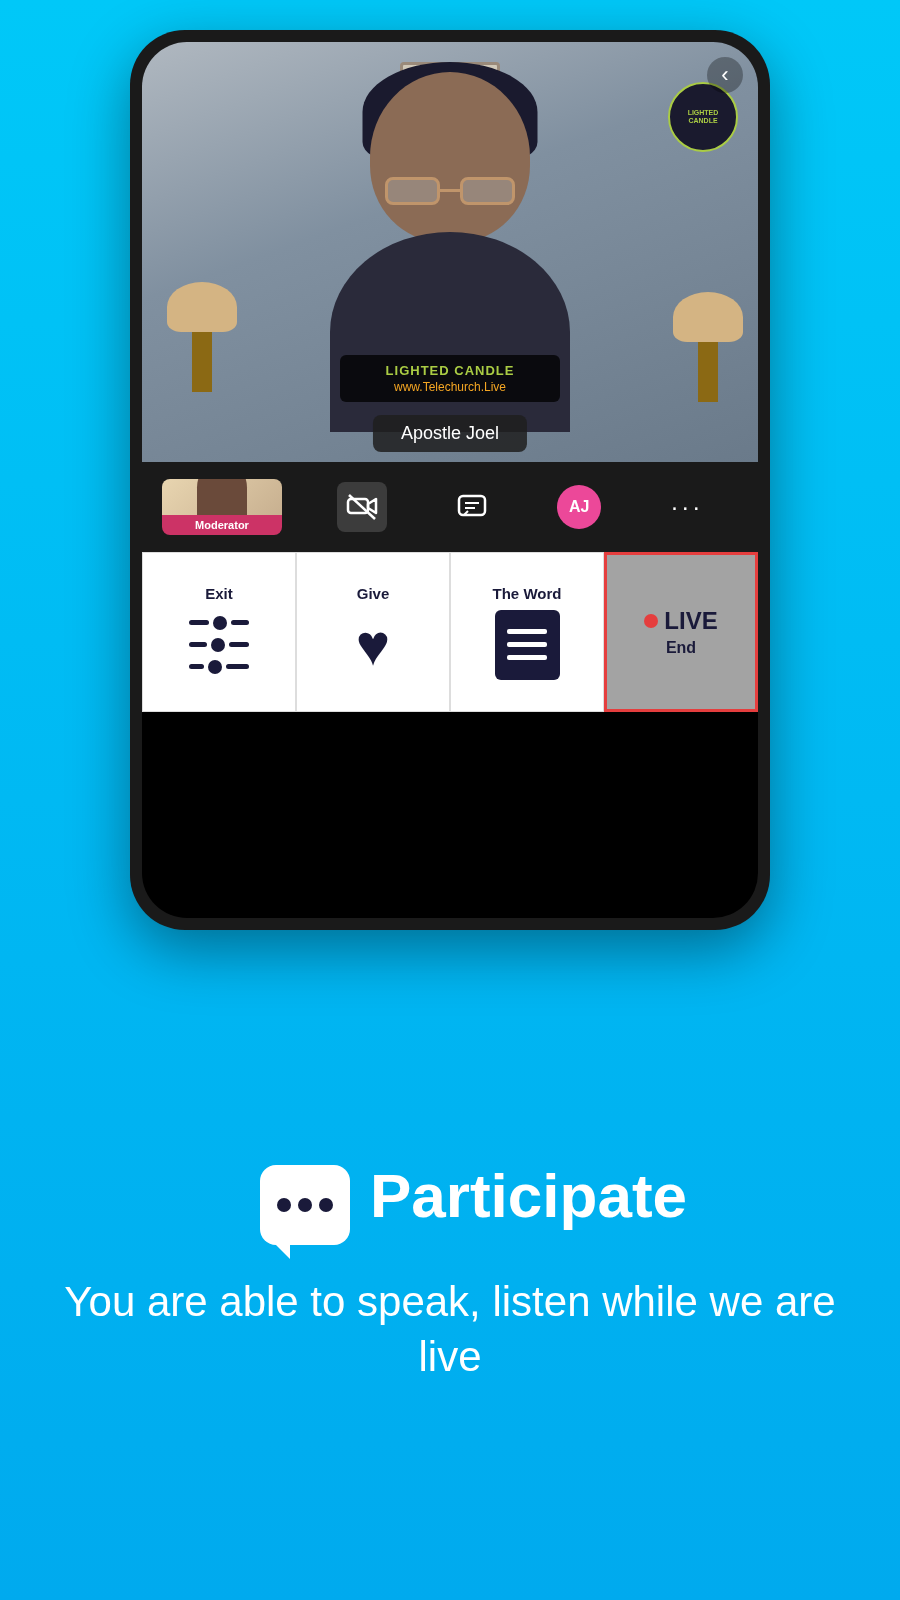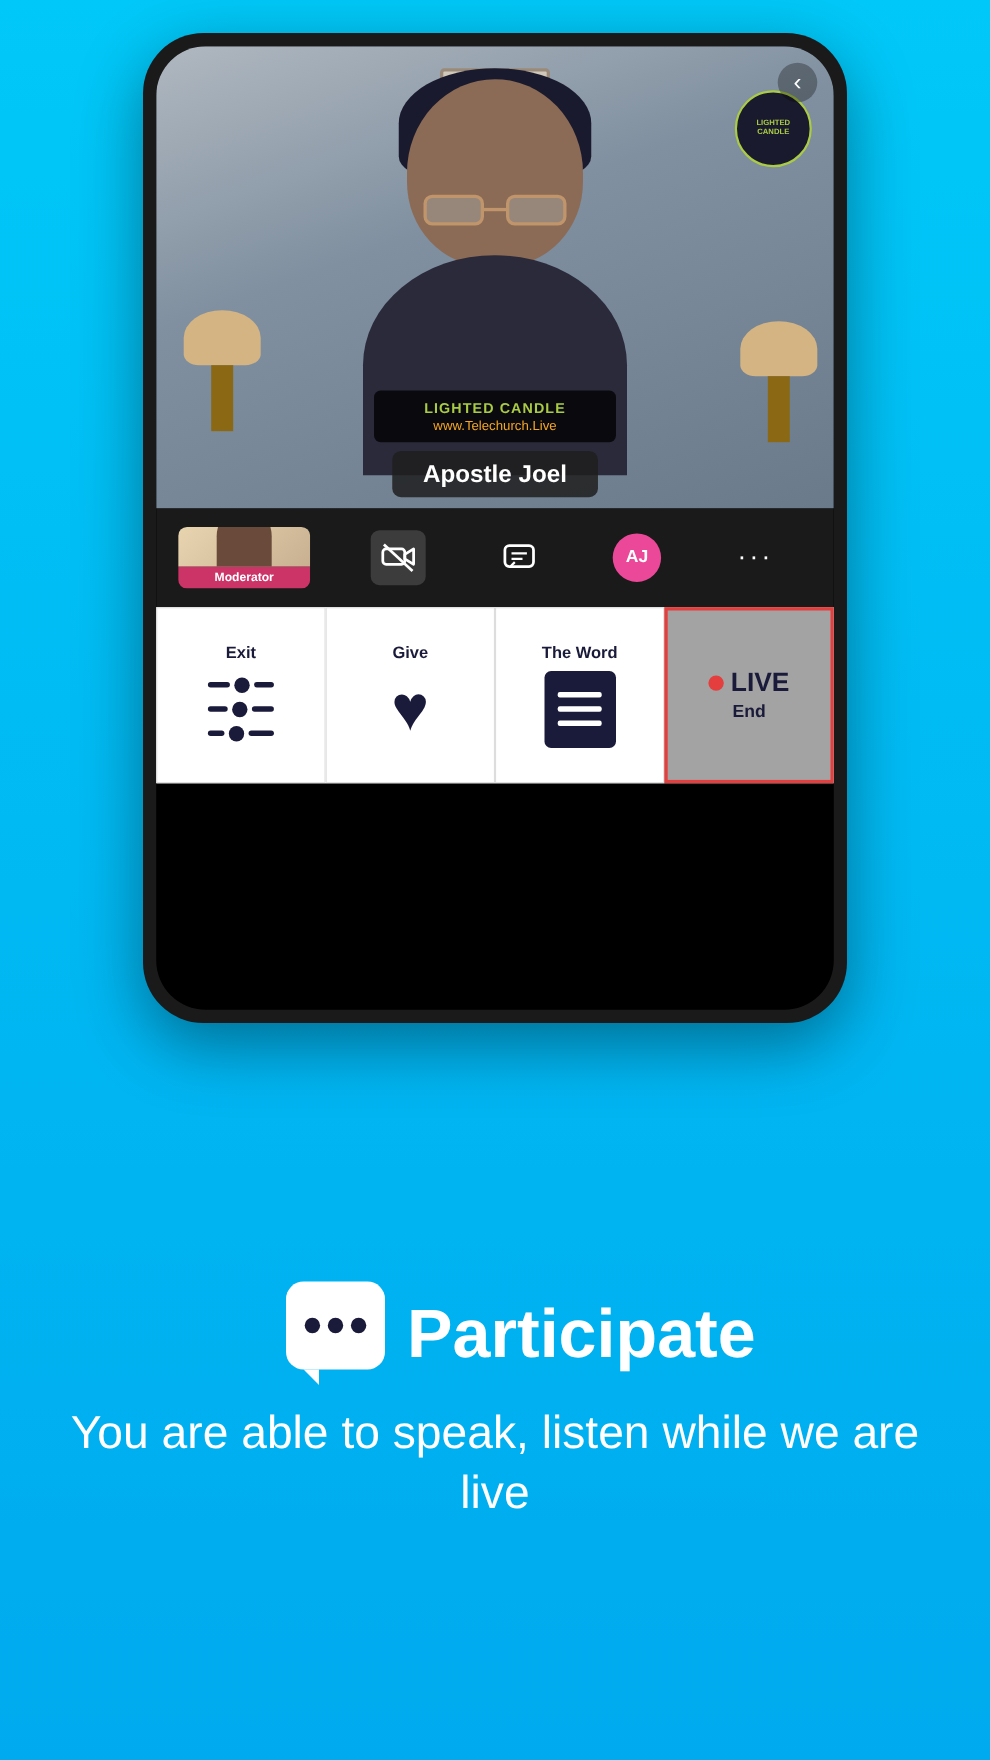--- a/index.html
+++ b/index.html
@@ -244,22 +244,22 @@
     }
 
     
     .speaker-name-bar {
       position: absolute;
       bottom: 10px;
       left: 50%;
       transform: translateX(-50%);
       background: rgba(30,30,30,0.85);
       color: #fff;
-      font-size: 22px;
-      font-weight: 700;
+      font-size: 18px;
+      font-weight: 400;
       padding: 8px 28px;
       border-radius: 8px;
       white-space: nowrap;
     }
 
     
     .controls-area {
       background: #1a1a1a;
       flex-shrink: 0;
       display: flex;
@@ -518,21 +518,21 @@
       flex-direction: column;
       align-items: center;
       justify-content: center;
       padding: 60px 60px 40px 60px;
       text-align: center;
       flex: 1;
     }
 
     .participate-row {
       display: flex;
-      align-items: flex-end;
+      align-items: flex-start;
       gap: 20px;
       margin-bottom: 30px;
       margin-left: 47px;
     }
 
     .chat-bubble-icon {
       width: 90px;
       height: 80px;
       background: #fff;
       border-radius: 16px;

